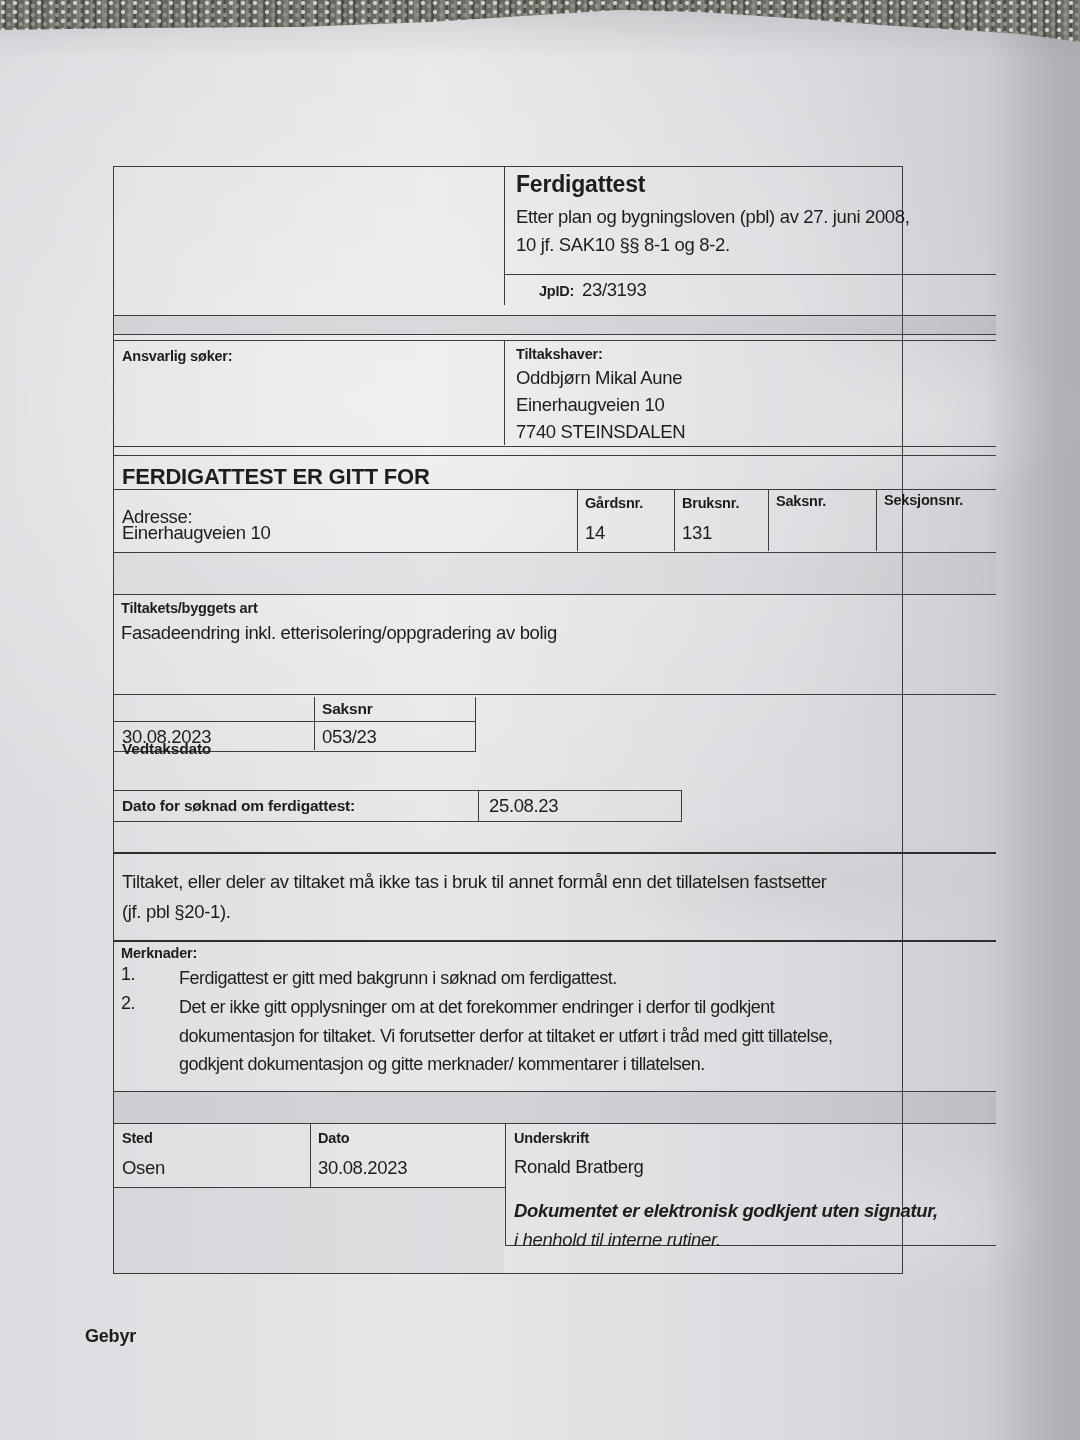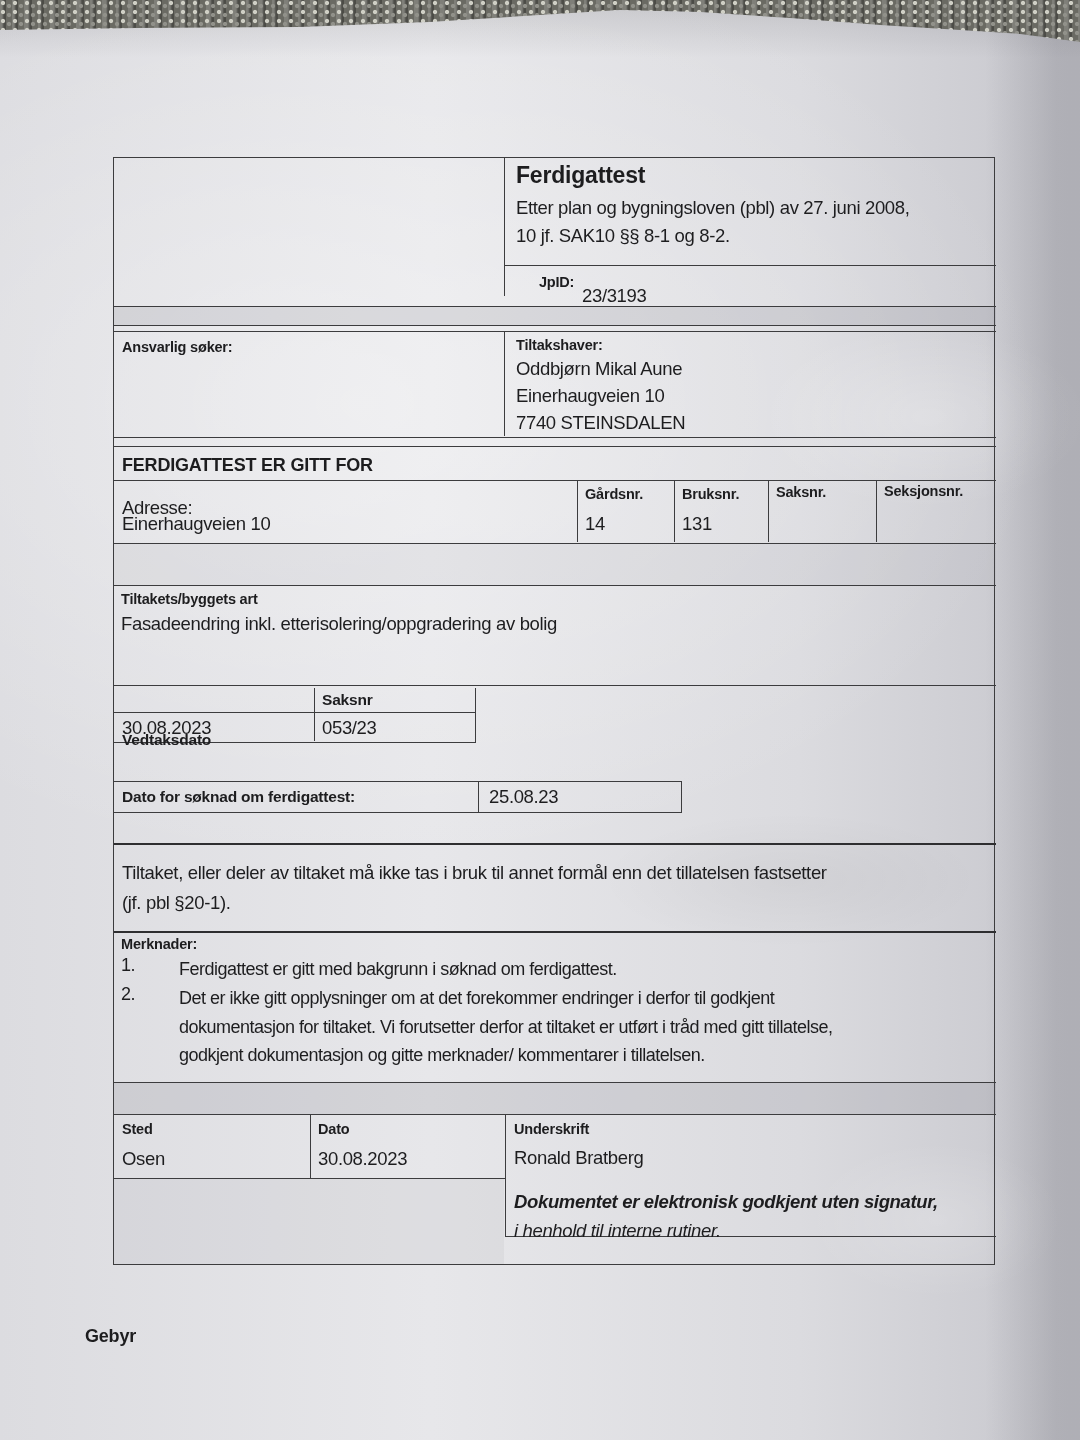--- a/index.html
+++ b/index.html
@@ -23,35 +23,35 @@
     background:linear-gradient(to bottom,rgba(40,40,45,.14),rgba(40,40,45,0));}
   .crease-right{position:absolute;top:0;right:0;width:95px;height:100%;
     background:linear-gradient(to right,rgba(50,50,60,0),rgba(50,50,60,.16) 75%);}
   .wrinkle1{position:absolute;left:690px;top:300px;width:390px;height:260px;
     background:radial-gradient(60% 50% at 60% 45%, rgba(255,255,255,.25), transparent 70%);}
   .wrinkle2{position:absolute;left:760px;top:1100px;width:320px;height:240px;
     background:radial-gradient(55% 45% at 55% 50%, rgba(255,255,255,.20), transparent 72%);}
   .wrinkle3{position:absolute;left:560px;top:780px;width:460px;height:200px;
     background:radial-gradient(55% 45% at 50% 50%, rgba(0,0,0,.045), transparent 75%);}
 
-  .frame{position:absolute;left:113px;top:157px;width:882px;height:1108px;
+  .frame{position:absolute;left:113px;top:166px;width:790px;height:1108px;
     border:1.5px solid #3c3c3e;}
   .abs{position:absolute;}
   .vline{position:absolute;width:0;border-left:1.5px solid #3c3c3e;}
   .hline{position:absolute;height:0;border-top:1.5px solid #3c3c3e;}
   .tint{background:rgba(110,110,122,.16);}
   .tintlite{background:rgba(110,110,122,.08);}
 
   .t{color:#1d1d1f;white-space:nowrap;}
   .title{font-size:23px;font-weight:bold;letter-spacing:-.2px;}
   .body{font-size:18.5px;letter-spacing:-.35px;}
   .body2{font-size:18px;letter-spacing:-.5px;}
   .lab{font-size:14.5px;font-weight:bold;letter-spacing:-.2px;}
   .lab2{font-size:15.5px;font-weight:bold;letter-spacing:-.2px;}
-  .head{font-size:18px;font-weight:bold;letter-spacing:-.2px;}
+  .head{font-size:22px;font-weight:bold;letter-spacing:-.2px;}
   .it{font-style:italic;}
 </style>
 </head>
 <body>
 
 <div class="scene">
   <div class="fabric"></div>
 
   <div class="paper">
     <div class="edge-shade"></div>
@@ -65,21 +65,21 @@
       <div class="abs" style="left:0;top:0;width:882px;height:138px;">
         <div class="vline" style="left:390px;top:0;height:138px;"></div>
         <div class="abs" style="left:0;top:0;width:390px;height:138px;"></div>
         <div class="abs" style="left:402px;top:4px;">
           <div class="t title">Ferdigattest</div>
           <div class="t body" style="margin-top:5px;line-height:28px;">Etter plan og bygningsloven (pbl) av 27. juni 2008,</div>
           <div class="t body" style="line-height:28px;">10 jf. SAK10 §§ 8-1 og 8-2.</div>
         </div>
         <div class="hline" style="left:390px;top:107px;width:492px;"></div>
         <div class="t lab" style="position:absolute;left:402px;top:116px;margin-left:23px;">JpID:</div>
-        <div class="t body" style="position:absolute;left:468px;top:112px;margin-top:15px;">23/3193</div>
+        <div class="t body" style="position:absolute;left:468px;top:112px;">23/3193</div>
       </div>
 
       <div class="abs tint" style="left:0;top:148px;width:882px;height:20px;border-top:1.5px solid #3c3c3e;border-bottom:1.5px solid #3c3c3e;"></div>
 
       <div class="abs" style="left:0;top:173px;width:882px;height:107px;border-top:1.5px solid #3c3c3e;border-bottom:1.5px solid #3c3c3e;">
         <div class="vline" style="left:390px;top:0;height:104px;"></div>
         <div class="abs" style="left:8px;top:7px;">
           <div class="t lab">Ansvarlig søker:</div>
         </div>
         <div class="abs" style="left:402px;top:5px;">

